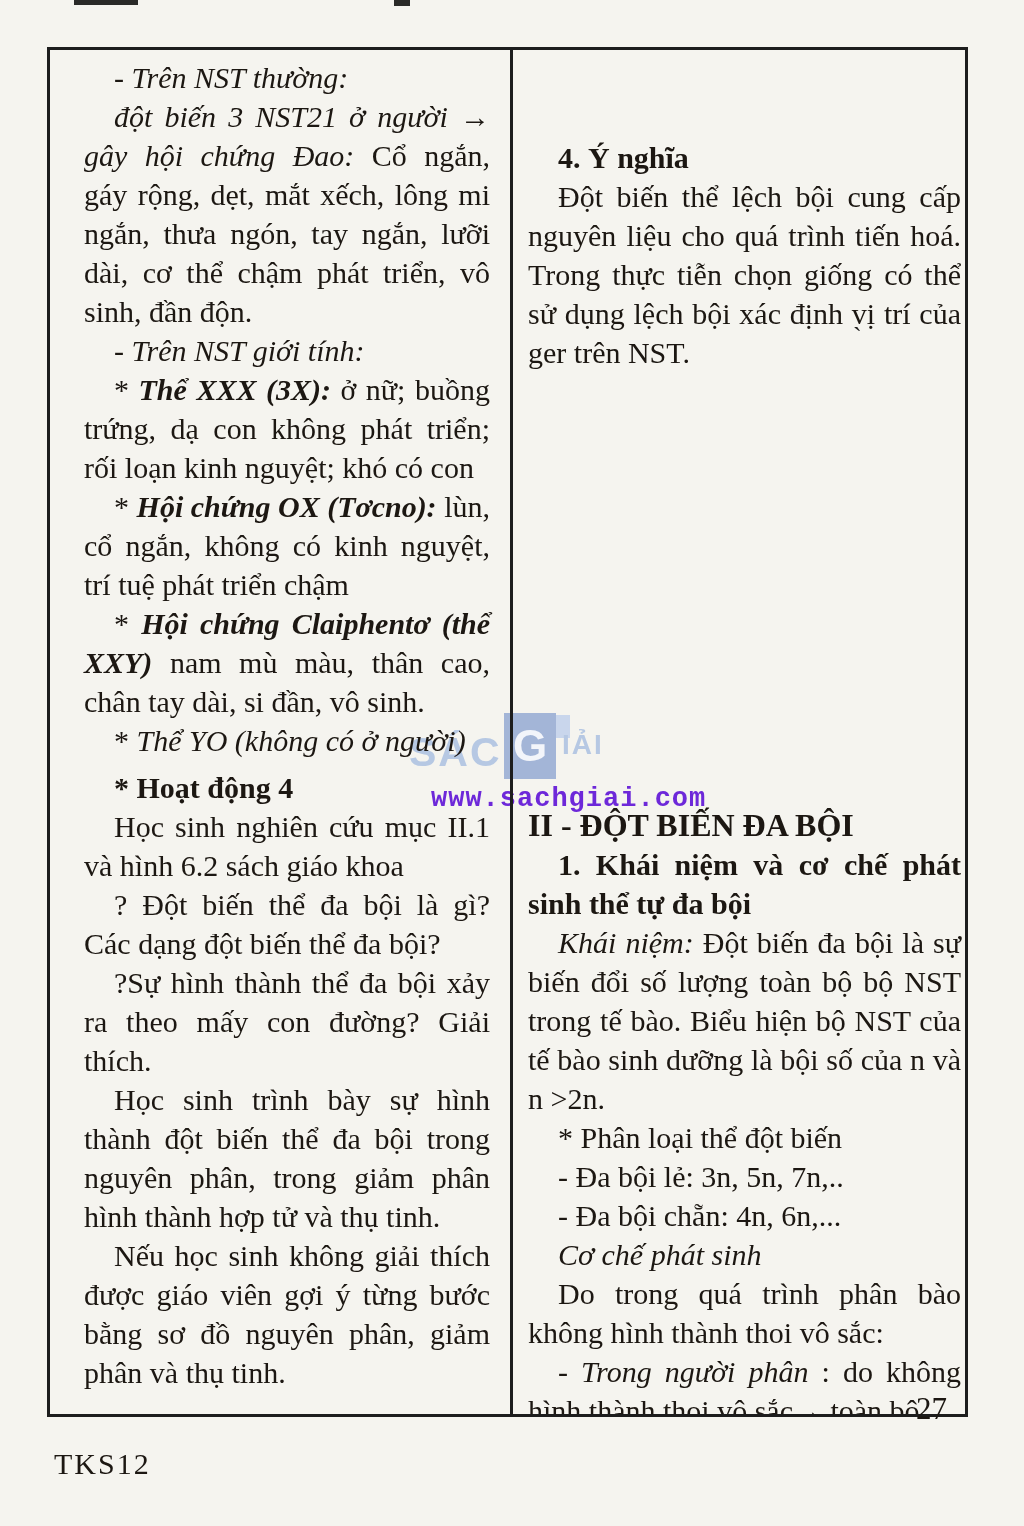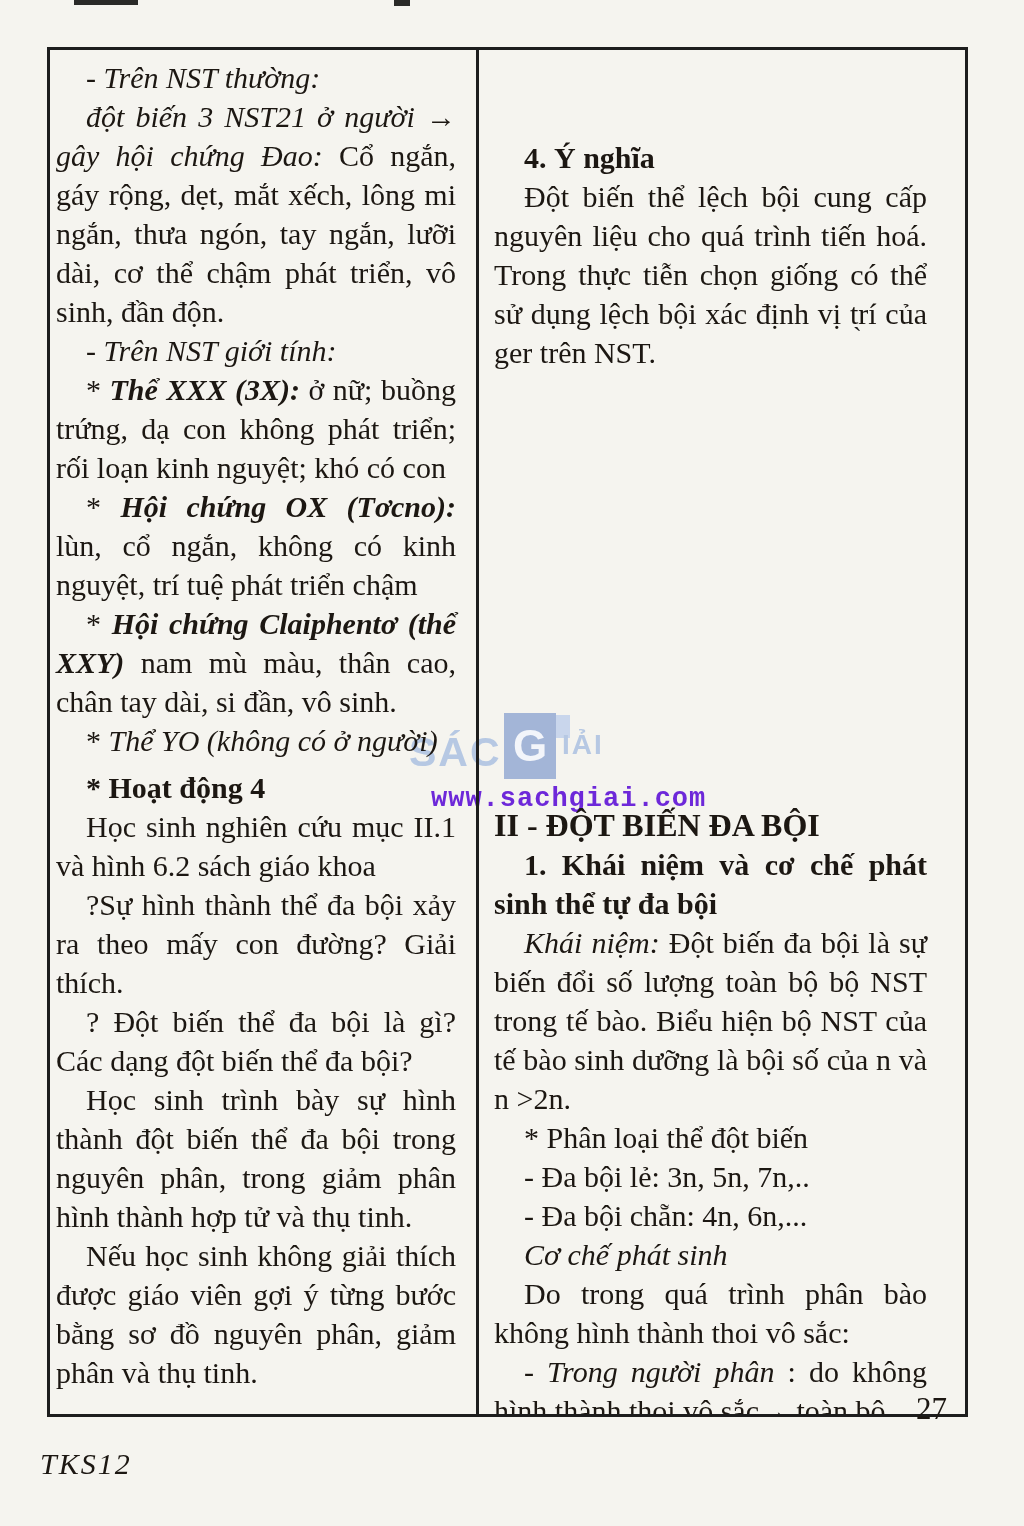--- a/index.html
+++ b/index.html
@@ -9,21 +9,21 @@
     color:#1c1712;
     font-family:"Liberation Serif","DejaVu Serif",serif;
   }
   
   .frame{
     position:absolute;left:47px;top:47px;width:921px;height:1370px;
     border:3px solid #1d1d1d;box-sizing:border-box;
     display:flex;z-index:2;overflow:hidden;background:transparent;
   }
   .col{box-sizing:border-box;}
-  .col-left{width:429px;border-right:3px solid #1d1d1d;padding:8px 20px 0 6px;}
+  .col-left{width:463px;border-right:3px solid #1d1d1d;padding:8px 20px 0 34px;}
   .col-right{width:452px;padding:88px 4px 0 15px;}
   p{
     margin:0;text-indent:30px;text-align:justify;
     font-size:30px;line-height:39px;
   }
   p.noindent{text-indent:0;}
   p.sp-small{margin-top:8px;}
   p.sp-large{margin-top:434px;}
   p.size-lg{font-size:32px;}
   span.i{font-style:italic;}
@@ -34,21 +34,21 @@
   .wm-sach{left:409px;top:729px;font-size:41px;letter-spacing:2px;color:#b6c8e3;}
   .wm-iai{left:562px;top:729px;font-size:28px;letter-spacing:2px;color:#b6c8e3;}
   .wm-logo{left:504px;top:713px;width:52px;height:66px;background:#a3b5d7;}
   .wm-logo-letter{
     display:block;width:100%;height:100%;text-align:center;line-height:66px;
     color:#f3f5fa;font-size:44px;font-weight:bold;
   }
   .wm-logo-tab{left:556px;top:715px;width:14px;height:23px;background:#c9d6ec;}
   .wm-url{left:431px;top:784px;font-size:27px;letter-spacing:1px;color:#6d28d9;font-family:Liberation Mono, monospace;}
   
-  .footer-left{position:absolute;left:40px;top:1447px;font-style:italic;font-size:30px;letter-spacing:2px;z-index:2;}
+  .footer-left{position:absolute;left:54px;top:1447px;font-size:30px;letter-spacing:2px;z-index:2;}
   .footer-right{position:absolute;left:916px;top:1391px;font-size:31px;z-index:2;}
   
   .art{position:absolute;background:#2a2a28;z-index:2;}
   .art-a{left:74px;top:0;width:64px;height:5px;}
   .art-b{left:394px;top:0;width:16px;height:6px;}
   .speck{position:absolute;left:853px;top:322px;font-size:26px;z-index:2;color:#222;}
 </style>
 </head>
 <body>
 
@@ -64,22 +64,22 @@
   <div class="col col-left">
       <p><span class="i">- Trên NST thường:</span></p>
       <p><span class="i">đột biến 3 NST21 ở người → gây hội chứng Đao:</span><span> Cổ ngắn, gáy rộng, dẹt, mắt xếch, lông mi ngắn, thưa ngón, tay ngắn, lưỡi dài, cơ thể chậm phát triển, vô sinh, đần độn.</span></p>
       <p><span class="i">- Trên NST giới tính:</span></p>
       <p><span>* </span><span class="bi">Thể XXX (3X):</span><span> ở nữ; buồng trứng, dạ con không phát triển; rối loạn kinh nguyệt; khó có con</span></p>
       <p><span>* </span><span class="bi">Hội chứng OX (Tơcno):</span><span> lùn, cổ ngắn, không có kinh nguyệt, trí tuệ phát triển chậm</span></p>
       <p><span>* </span><span class="bi">Hội chứng Claiphentơ (thể XXY)</span><span> nam mù màu, thân cao, chân tay dài, si đần, vô sinh.</span></p>
       <p><span>* </span><span class="i">Thể YO (không có ở người)</span></p>
       <p class="sp-small"><span class="b">* Hoạt động 4</span></p>
       <p><span>Học sinh nghiên cứu mục II.1 và hình 6.2 sách giáo khoa</span></p>
+      <p><span>? Đột biến thể đa bội là gì? Các dạng đột biến thể đa bội?</span></p>
       <p><span>?Sự hình thành thể đa bội xảy ra theo mấy con đường? Giải thích.</span></p>
-      <p><span>? Đột biến thể đa bội là gì? Các dạng đột biến thể đa bội?</span></p>
       <p><span>Học sinh trình bày sự hình thành đột biến thể đa bội trong nguyên phân, trong giảm phân hình thành hợp tử và thụ tinh.</span></p>
       <p><span>Nếu học sinh không giải thích được giáo viên gợi ý từng bước bằng sơ đồ nguyên phân, giảm phân và thụ tinh.</span></p>
     </div>
   <div class="col col-right">
       <p><span class="b">4. Ý nghĩa</span></p>
       <p><span>Đột biến thể lệch bội cung cấp nguyên liệu cho quá trình tiến hoá. Trong thực tiễn chọn giống có thể sử dụng lệch bội xác định vị trí của ger trên NST.</span></p>
       <p class="sp-large noindent size-lg"><span class="b">II - ĐỘT BIẾN ĐA BỘI</span></p>
       <p><span class="b">1. Khái niệm và cơ chế phát sinh thể tự đa bội</span></p>
       <p><span class="i">Khái niệm:</span><span> Đột biến đa bội là sự biến đổi số lượng toàn bộ bộ NST trong tế bào. Biểu hiện bộ NST của tế bào sinh dưỡng là bội số của n và n &gt;2n.</span></p>
       <p><span>* Phân loại thể đột biến</span></p>

